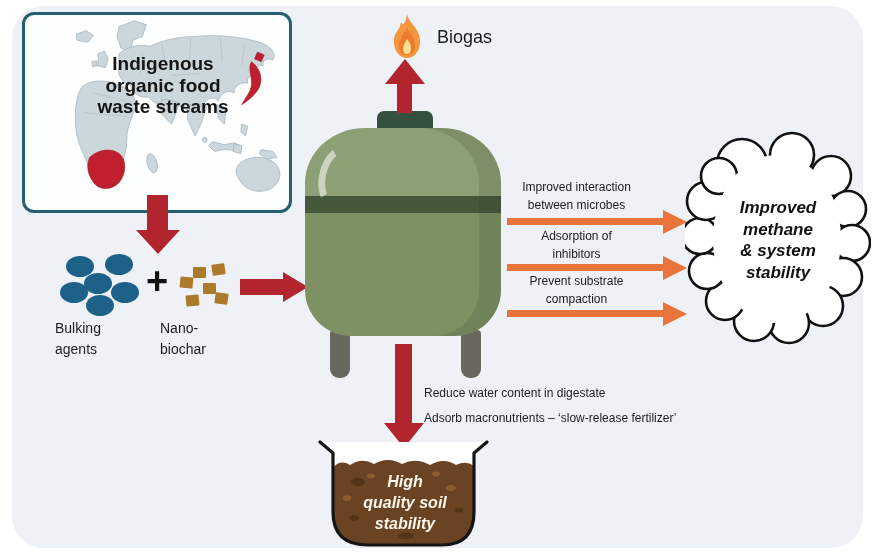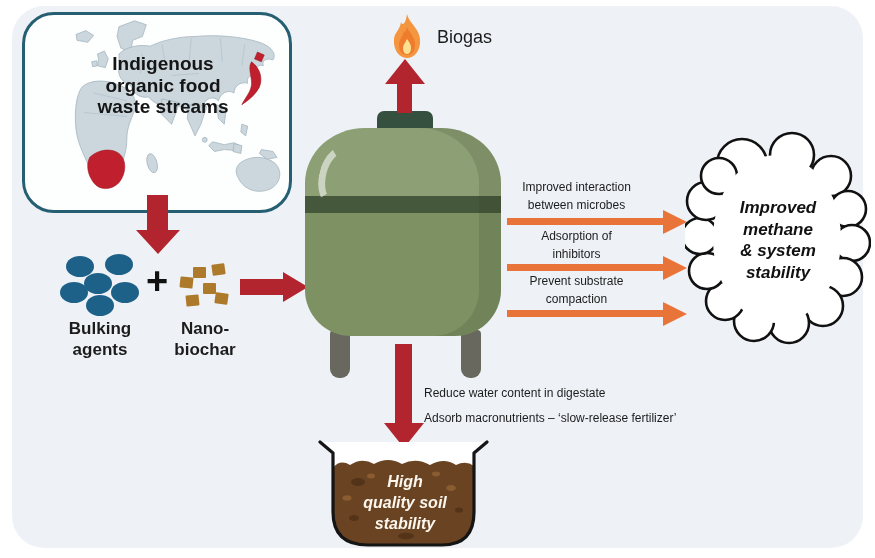--- a/index.html
+++ b/index.html
@@ -2,21 +2,21 @@
 <html><head>
 <meta charset="utf-8">
 <style>
   html,body{margin:0;padding:0;background:#fff;}
   .canvas{position:relative;width:875px;height:558px;background:#ffffff;overflow:hidden;
           font-family:"Liberation Sans",sans-serif;color:#1c1c1c;}
   .panel{position:absolute;left:12px;top:6px;width:851px;height:542px;border-radius:32px;background:#eef2f7;}
 
   
   .map-box{position:absolute;left:22px;top:12px;width:270px;height:201px;background:#fdfefe;
-           border:3px solid #265f72;border-radius:32px;overflow:hidden;box-sizing:border-box;}
+           border:3px solid #265f72;border-radius:12px;overflow:hidden;box-sizing:border-box;}
   .map-box svg{position:absolute;left:0;top:0;}
   .map-label{position:absolute;left:40px;right:28px;top:38px;text-align:center;
              font-weight:bold;font-size:19px;line-height:21.5px;color:#151515;}
 
   
   .shaft{position:absolute;background:#b3252e;}
   .tri{position:absolute;width:0;height:0;}
   #a1-shaft{left:147px;top:195px;width:21px;height:36px;}
   #a1-head{left:136px;top:230px;border-left:22px solid transparent;border-right:22px solid transparent;border-top:24px solid #b3252e;}
   #a2-shaft{left:240px;top:279px;width:44px;height:16px;}
@@ -29,21 +29,21 @@
   
   .oval{position:absolute;width:28px;height:21px;border-radius:50%;background:#1d6189;}
   #o1{left:66px;top:256px;} #o2{left:105px;top:254px;} #o3{left:84px;top:273px;}
   #o4{left:60px;top:282px;} #o5{left:111px;top:282px;} #o6{left:86px;top:295px;}
   .plus{position:absolute;left:141px;top:260px;width:32px;text-align:center;
         font-size:38px;font-weight:bold;color:#111;}
   .chip{position:absolute;width:13px;height:11px;background:#ad7a2c;border-radius:1px;}
   #s1{left:193px;top:267px;} #s2{left:212px;top:264px;transform:rotate(-8deg);}
   #s3{left:180px;top:277px;transform:rotate(6deg);} #s4{left:203px;top:283px;}
   #s5{left:186px;top:295px;transform:rotate(-6deg);} #s6{left:215px;top:293px;transform:rotate(8deg);}
-  .input-label{position:absolute;width:90px;text-align:center;font-size:17px;line-height:21px;font-weight:bold;}
+  .input-label{position:absolute;width:90px;font-size:14px;line-height:21px;}
   #bulking-label{left:55px;top:318px;}
   #biochar-label{left:160px;top:318px;}
 
   
   .cap{position:absolute;left:377px;top:111px;width:56px;height:26px;background:#36503f;border-radius:7px;}
   .leg{position:absolute;width:20px;height:48px;background:#68685f;border-radius:4px 4px 9px 9px;top:330px;}
   #leg-l{left:330px;} #leg-r{left:461px;}
   .tank{position:absolute;left:305px;top:128px;width:196px;height:208px;
         border-radius:60px 60px 46px 46px / 55px 55px 46px 46px;
         background:linear-gradient(180deg,#8d9f74 0,#8d9f74 68px,#46583c 68px,#46583c 85px,#7e9162 85px,#7e9162 100%);

